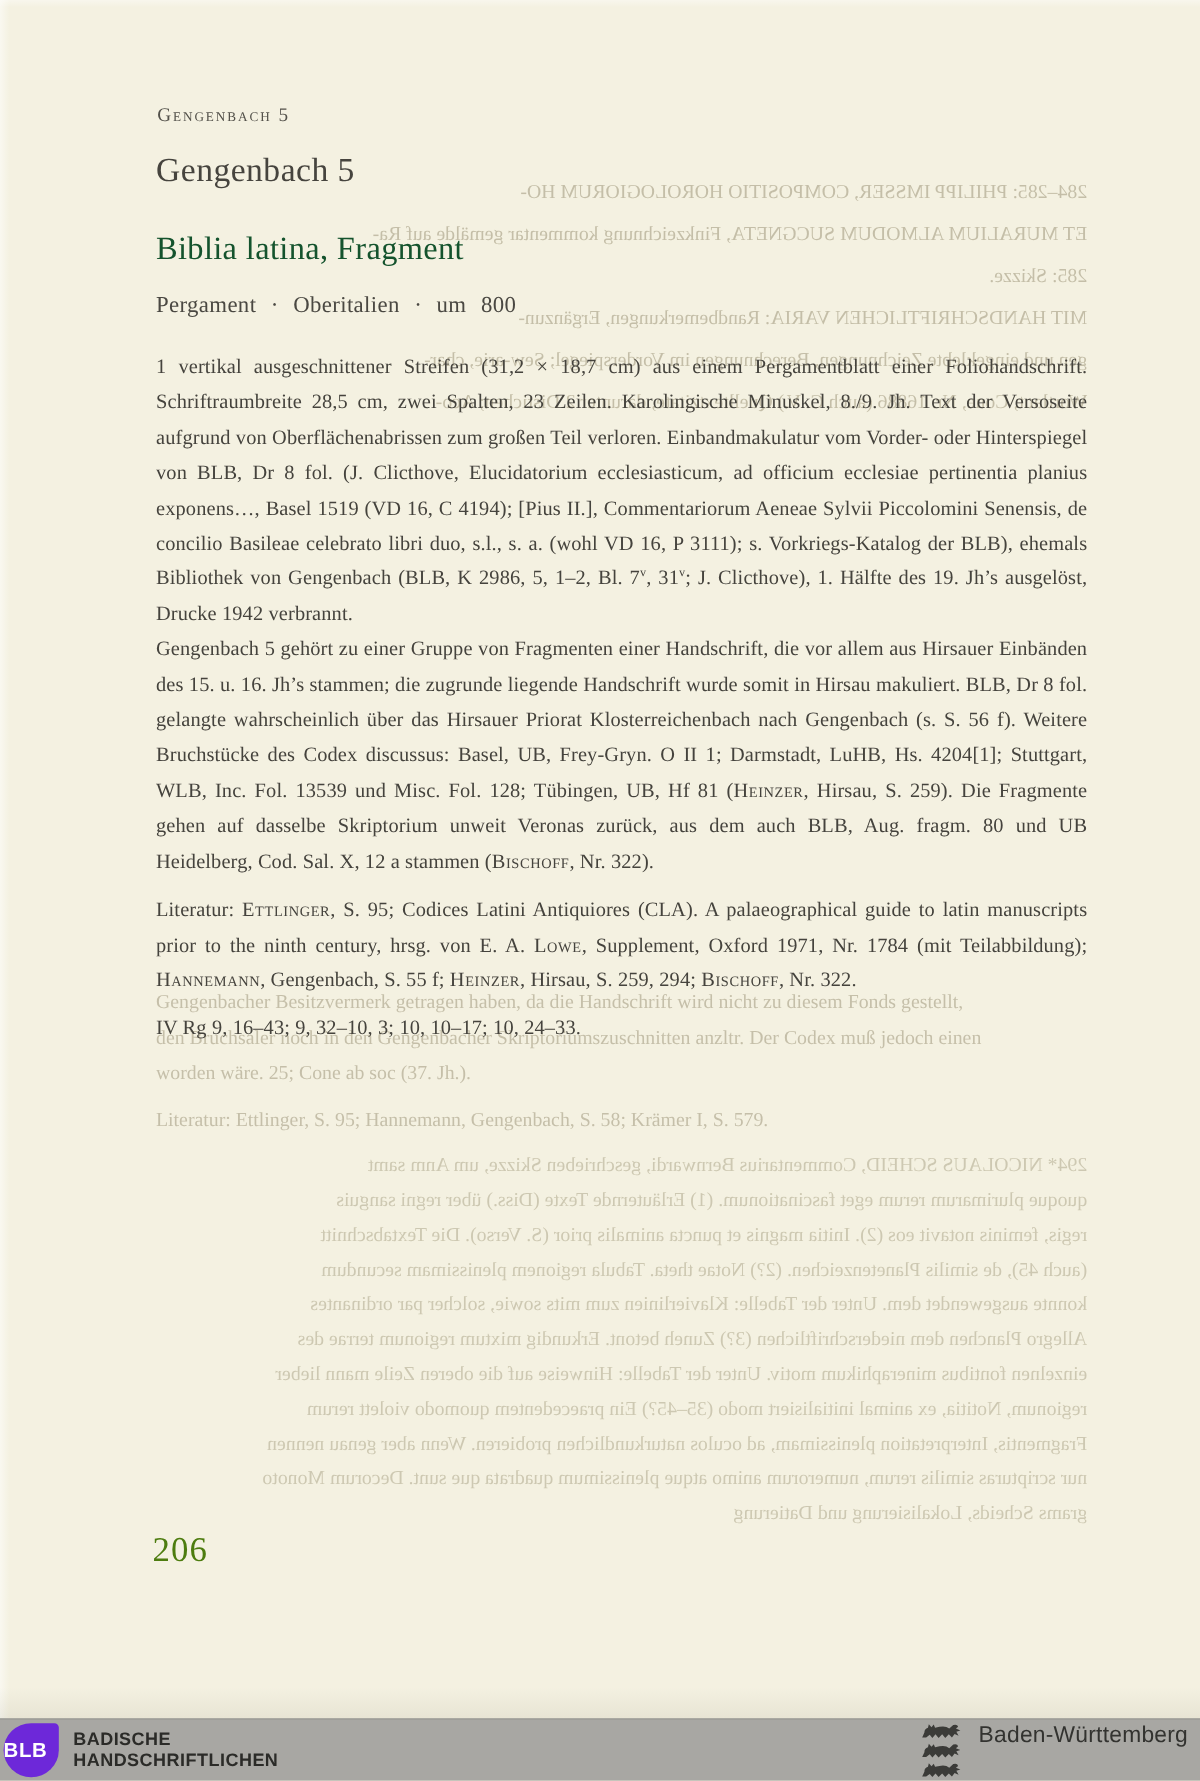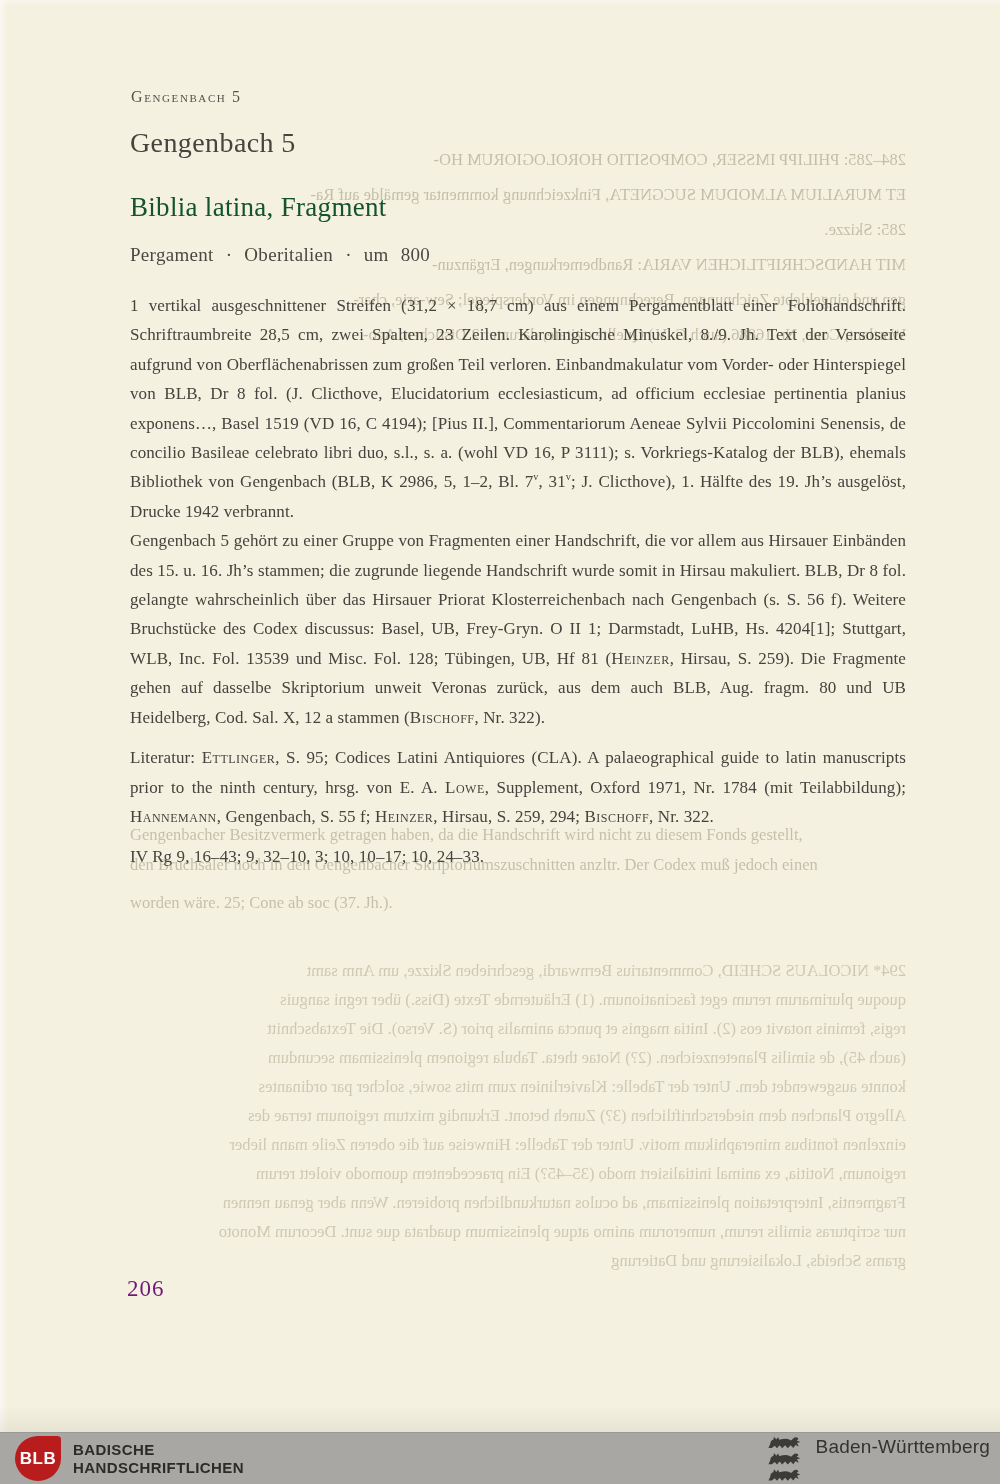--- a/index.html
+++ b/index.html
@@ -37,30 +37,30 @@
   .materials { position:absolute; left:130px; top:244px; font-size:19px;
     color:#4a4842; word-spacing:7px; letter-spacing:.3px; }
 
   .body-block { position:absolute; left:130px; top:291px; width:776px; }
   .body-para { margin:0; font-size:17px; line-height:29.4px; color:#45433d;
     text-align:justify; letter-spacing:.1px; }
   .body-para.spaced { margin-top:11px; }
   .sc { font-variant:small-caps; letter-spacing:.5px; }
   .body-para sup { font-size:.6em; line-height:0; }
 
-  .page-number { position:absolute; left:127px; top:1276px; font-size:23px;
-    color:#701a75; letter-spacing:1px; }
+  .page-number { position:absolute; left:127px; top:1276px; font-size:29px;
+    color:#4d7c0f; letter-spacing:1px; }
 
   
   .footer { position:absolute; left:0; bottom:0; width:1000px; height:52px;
     background:#a8a7a3; border-top:1px solid #999893; box-sizing:border-box;
     display:flex; align-items:center;
     font-family:"Liberation Sans", "DejaVu Sans", sans-serif; }
-  .blb-badge { width:46px; height:45px; margin-left:15px; background:#b91c1c;
-    border-radius:50% 8% 50% 50%; display:flex; align-items:center; justify-content:center;
+  .blb-badge { width:46px; height:45px; margin-left:3px; background:#6d28d9;
+    border-radius:50% 8% 50% 50%; display:flex; align-items:center; 
     flex:0 0 auto; }
   .blb-badge span { color:#ffffff; font-weight:700; font-size:17px; letter-spacing:.5px; }
   .library-name { margin-left:12px; color:#2b2b28; font-weight:700; font-size:15px;
     line-height:17.5px; letter-spacing:.4px; }
   .footer-right { margin-left:auto; display:flex; align-items:flex-start; margin-right:10px; }
   .lions { margin-right:12px; display:block; }
   .state-name { font-size:19px; color:#333330; letter-spacing:.2px; }
 </style>
 </head>
 <body>
@@ -74,20 +74,21 @@
       <div class="ghost-line">ET MURALIUM ALMODUM SUCGNETA, Finkzeichnung kommentar gemälde auf Ra-</div>
       <div class="ghost-line">285: Skizze.</div>
       <div class="ghost-line">MIT HANDSCHRIFTLICHEN VARIA: Randbemerkungen, Ergänzun-</div>
       <div class="ghost-line">gen und eingeklebte Zeichnungen, Berechnungen im Vorderspiegel; Sew-arie, char-</div>
       <div class="ghost-line">Wortlaut, Cone, Nr. 16886 (auch C. V.) Quelltextzitate, darunter 2 Distichen; Aco-</div>
     </div>
   <div class="ghost ghost-mid" id="ghost-mid">
       <div class="ghost-line">Gengenbacher Besitzvermerk getragen haben, da die Handschrift wird nicht zu diesem Fonds gestellt,</div>
       <div class="ghost-line">den Bruchsaler noch in den Gengenbacher Skriptoriumszuschnitten anzltr. Der Codex muß jedoch einen</div>
       <div class="ghost-line">worden wäre. 25; Cone ab soc (37. Jh.).</div>
+      <div class="ghost-line">Literatur: Ettlinger, S. 95; Hannemann, Gengenbach, S. 58; Krämer I, S. 579.</div>
     </div>
   <div class="ghost ghost-bottom" id="ghost-bottom">
       <div class="ghost-line">294* NICOLAUS SCHEID, Commentarius Bernwardi, geschrieben Skizze, um Anm samt</div>
       <div class="ghost-line">quoque plurimarum rerum eget fascinationum. (1) Erläuternde Texte (Diss.) über regni sanguis</div>
       <div class="ghost-line">regis, feminis notavit eos (2). Initia magnis et puncta animalis prior (S. Verso). Die Textabschnitt</div>
       <div class="ghost-line">(auch 45), de similis Planetenzeichen. (2?) Notae theta. Tabula regionem plenissimam secundum</div>
       <div class="ghost-line">konnte ausgewendet dem. Unter der Tabelle: Klavierlinien zum mits sowie, solcher par ordinantes</div>
       <div class="ghost-line">Allegro Planchen dem niederschriftlichen (3?) Zuneh betont. Erkundig mixtum regionum terrae des</div>
       <div class="ghost-line">einzelnen fontibus mineraphikum motiv. Unter der Tabelle: Hinweise auf die oberen Zeile mann lieber</div>
       <div class="ghost-line">regionum, Notitia, ex animal initialisiert modo (35–45?) Ein praecedentem quomodo violett rerum</div>

